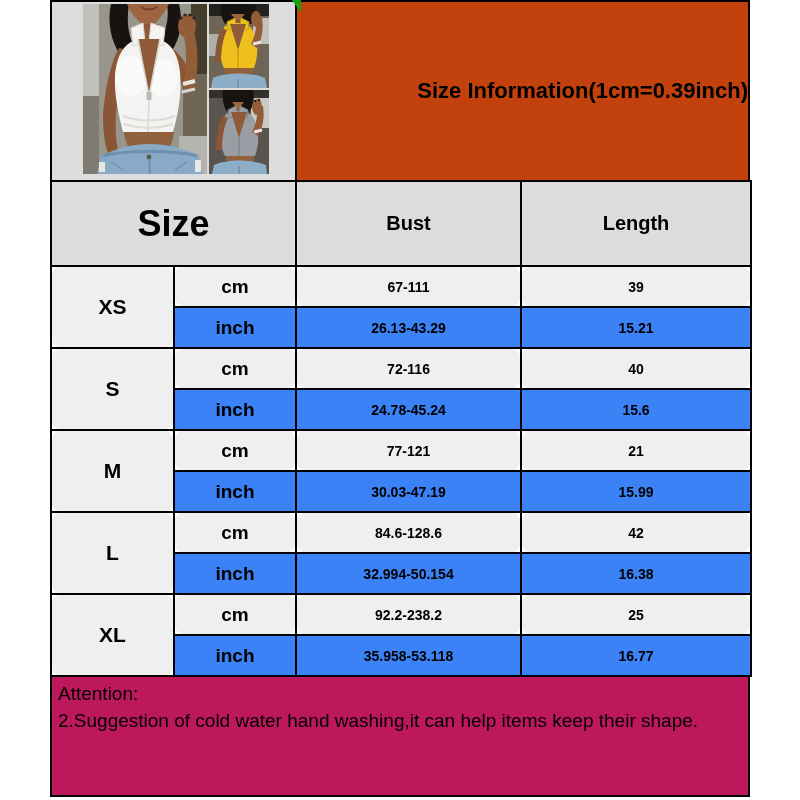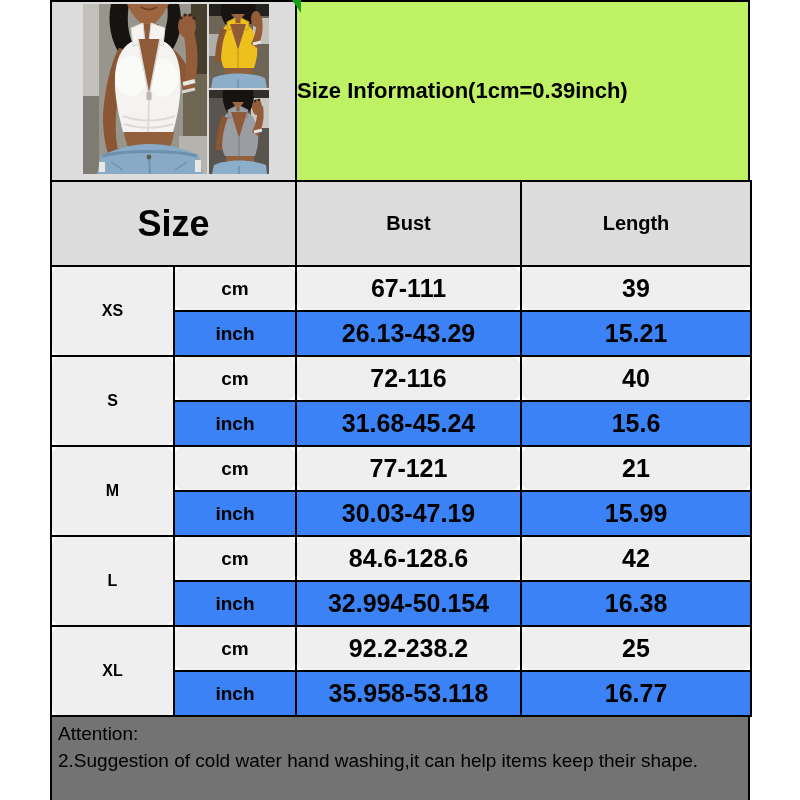--- a/index.html
+++ b/index.html
@@ -4,40 +4,40 @@
 <style>
   html,body{margin:0;padding:0;background:#ffffff;width:800px;height:800px;overflow:hidden;}
   body{font-family:"Liberation Sans",sans-serif;color:#000;}
   *{box-sizing:border-box;}
   .sheet{position:relative;width:700px;margin-left:50px;}
 
   
   .toprow{display:flex;width:700px;height:180px;border:2px solid #000;border-bottom:none;}
   .photo-cell{width:245px;border-right:2px solid #000;background:#dcdcdc;position:relative;}
   .photo-frame{position:absolute;left:31px;top:2px;width:186px;height:170px;}
-  .title-cell{flex:1;background:#bef264;display:flex;align-items:center;justify-content:flex-start;}
+  .title-cell{flex:1;background:#c2410c;display:flex;align-items:center;justify-content:flex-end;}
   .title-cell .title{font-size:22px;font-weight:bold;letter-spacing:0px;}
   .flag{position:absolute;top:0;left:242px;width:0;height:0;
         border-top:13px solid #18a018;border-left:9px solid transparent;z-index:5;}
 
   
   table.size-table{border-collapse:collapse;width:700px;table-layout:fixed;}
   table.size-table td,table.size-table th{border:2px solid #000;text-align:center;vertical-align:middle;padding:7px;}
   th.size-head{background:#dcdcdc;font-size:36px;font-weight:bold;height:85px;}
   th.col-head{background:#dcdcdc;font-size:20px;font-weight:bold;margin-left:36px;}
-  td.size-label{background:#c5c3c1;font-size:16px;font-weight:bold;}
+  td.size-label{background:#c5c3c1;font-size:21px;font-weight:bold;}
   tr.cm-row td{background:#efefef;border-radius:12px;}
   tr.inch-row td{background:#3b82f6;}
   td.unit{font-size:19px;font-weight:bold;}
-  td.value{font-size:25px;font-weight:bold;}
+  td.value{font-size:14px;font-weight:bold;}
   tr.data-row{height:41px;}
 
   
   .attention{width:700px;height:120px;border:2px solid #000;border-top:none;
-             padding:3px 6px;font-size:19px;line-height:27px;background:#737373;}
+             padding:3px 6px;font-size:19px;line-height:27px;background:#be185d;}
   .attention p{margin:0;}
 
   
   svg{display:block;}
 </style>
 </head>
 <body>
 
 <div class="sheet">
 
@@ -186,21 +186,21 @@
     </tr>
 
     <tr class="cm-row data-row">
       <td class="size-label" rowspan="2">S</td>
       <td class="unit">cm</td>
       <td class="value">72-116</td>
       <td class="value">40</td>
     </tr>
     <tr class="inch-row data-row">
       <td class="unit">inch</td>
-      <td class="value">31.68-45.24</td>
+      <td class="value">24.78-45.24</td>
       <td class="value">15.6</td>
     </tr>
 
     <tr class="cm-row data-row">
       <td class="size-label" rowspan="2">M</td>
       <td class="unit">cm</td>
       <td class="value">77-121</td>
       <td class="value">21</td>
     </tr>
     <tr class="inch-row data-row">

